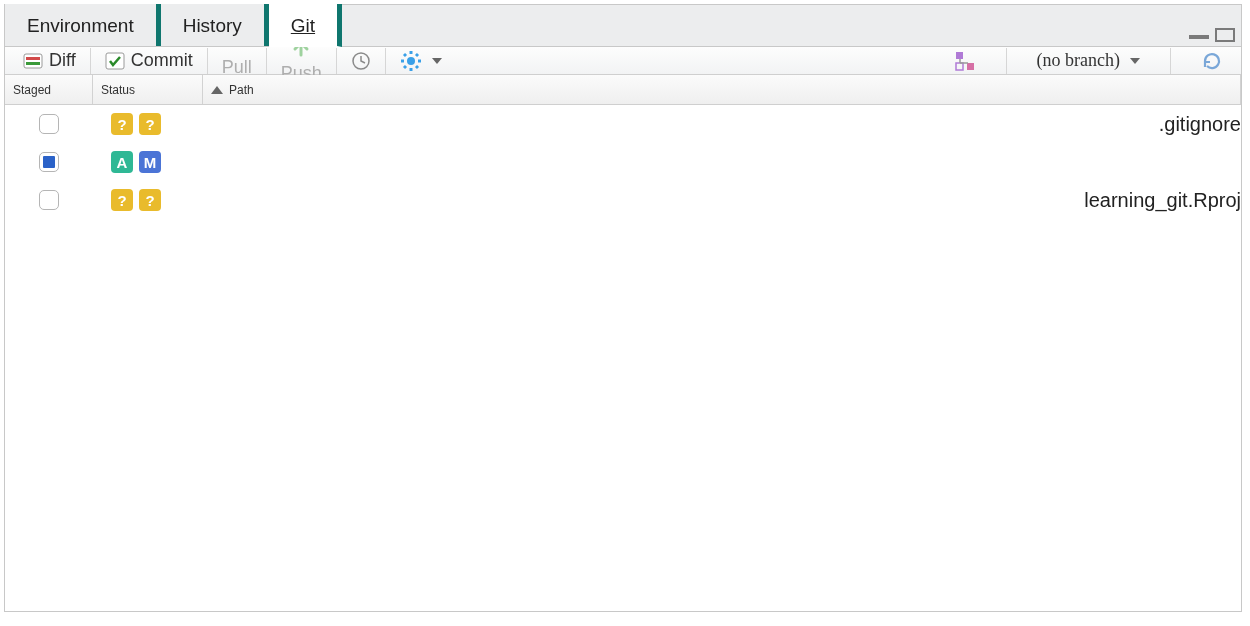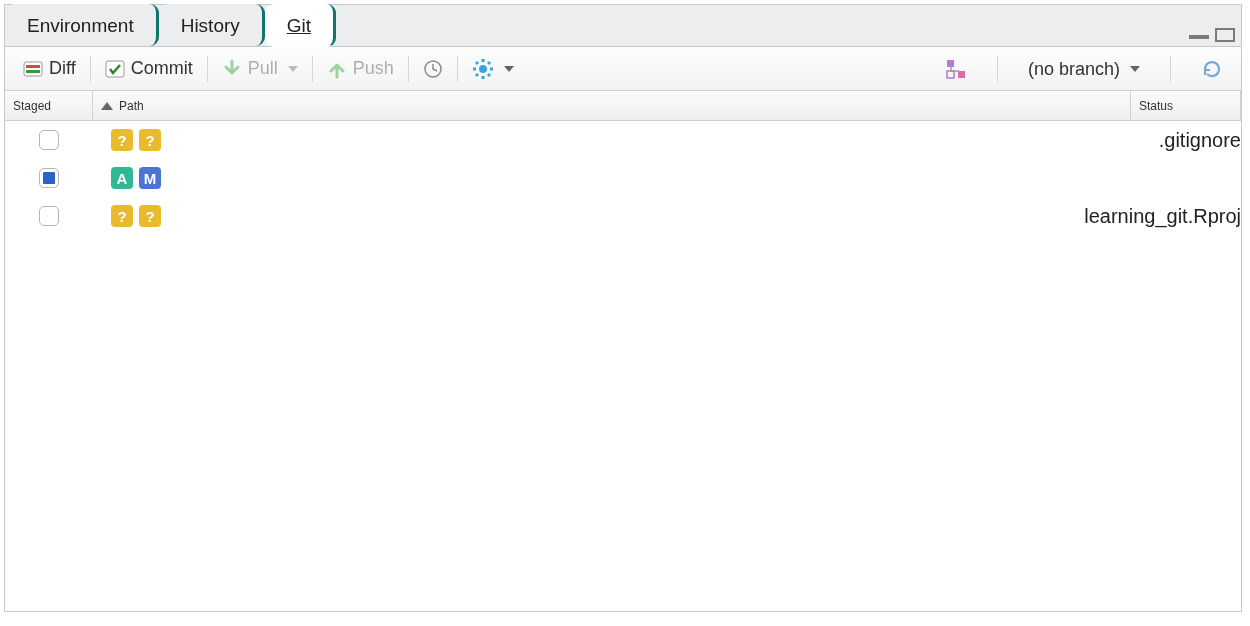--- a/index.html
+++ b/index.html
@@ -26,27 +26,26 @@
     align-items: flex-end;
     height: 42px;
     background: #ecedee;
     border-bottom: 1px solid #c8c8c8;
     position: relative;
   }
   .tab {
     padding: 10px 22px 9px 22px;
     font-size: 19px;
     color: #222;
-    border-right: 3px solid #0f766e;
+    border-right: 5px solid #0f766e;
     background: #ecedee;
     cursor: pointer;
     height: 42px;
     display: flex;
     align-items: center;
-    border-radius: 9px;
   }
   .tab.active {
     background: #ffffff;
     border-bottom: 1px solid #fff;
     margin-bottom: -1px;
     height: 43px;
     font-weight: 500;
     text-decoration: underline;
   }
   .tabbar-right {
@@ -68,51 +67,52 @@
     border-left: none;
     border-right: none;
     height: 8px;
     border-bottom: 4px solid #7a7a7a;
   }
 
   
   .toolbar {
     display: flex;
     align-items: center;
-    height: 44px;
+    height: 28px;
     padding: 0 10px;
     background: linear-gradient(#fdfdfd,#f2f3f4);
     border-bottom: 1px solid #cfcfcf;
     gap: 0;
   }
   .tb-item {
     display: flex;
     align-items: center;
     gap: 6px;
     padding: 2px 8px;
     color: #333;
     cursor: pointer;
     font-size: 18px;
   }
-  .tb-item.disabled { color: #aeaeae; cursor: default; }
+  .tb-item.disabled { color: #aeaeae; cursor: default; flex-direction: column; }
   .sep {
     width: 1px;
     height: 26px;
     background: #d6d6d6;
     margin: 0 6px;
   }
   .spacer { flex: 1; }
 
   
   svg { display:block; }
 
   .toolbar-right {
     display:flex;
-    align-items:flex-end;
+    align-items:center;
     gap:16px;
+    font-family:Liberation Serif, serif;
   }
 
   
   .colheader {
     display:flex;
     height: 30px;
     background: linear-gradient(#fbfbfb,#efefef);
     border-bottom: 1px solid #cfcfcf;
     font-size: 12px;
     color: #333;
@@ -284,25 +284,25 @@
         <svg width="22" height="22">
           <path d="M4 11 a7 7 0 1 1 2 5" fill="none" stroke="#7aa7d8" stroke-width="2.2"></path>
           <path d="M4 17 l0 -5 l5 0" fill="none" stroke="#7aa7d8" stroke-width="2.2"></path>
         </svg>
       </div>
     </div>
   </div>
 
   <div class="colheader">
     <div class="col col-staged">Staged</div>
+    <div class="col col-status">Status</div>
     <div class="col col-path">
       <span class="sort-arrow"></span>
       <span>Path</span>
     </div>
-    <div class="col col-status">Status</div>
   </div>
 
   <div class="rows">
 
     <div class="row">
       <div class="cell-staged">
           <span class="chk"></span>
         </div>
       <div class="cell-status">
         <span class="badge q">?</span>

